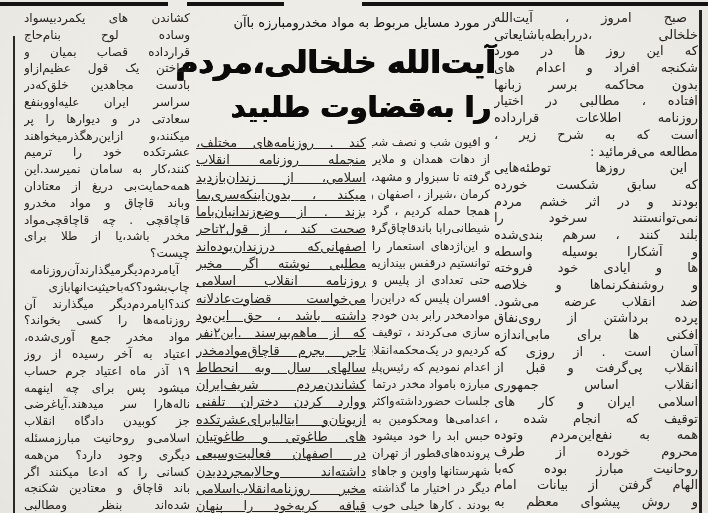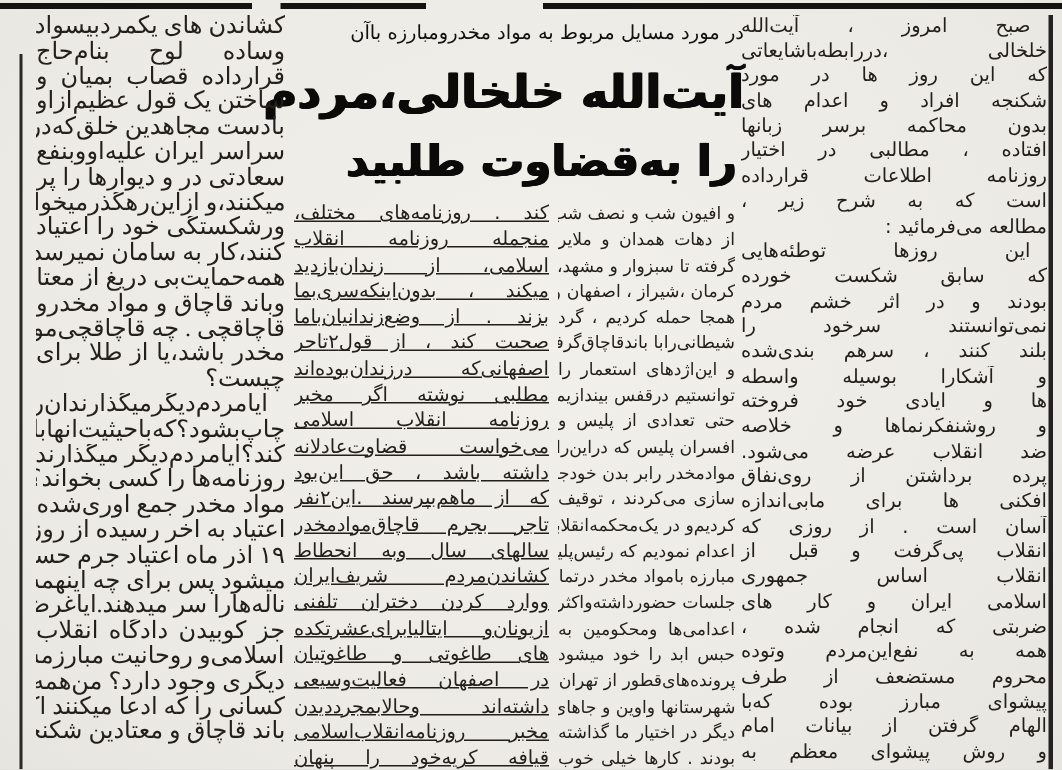--- a/index.html
+++ b/index.html
@@ -42,21 +42,21 @@
   .col .line.end{text-align:center;text-align-last:right;}
   .col .line.ind{padding-right:11px;}
 
   .col-r{top:10px;left:494px;width:204px;}
   .col-r .line{height:16.7px;line-height:16.7px;font-size:13px;}
   .col-2{top:134px;left:372px;width:118px;}
   .col-2 .line{height:17.3px;line-height:17.3px;font-size:11.5px;}
   .col-3{top:134px;left:196px;width:170px;}
   .col-3 .line{height:17.3px;line-height:17.3px;font-size:13px;text-decoration:underline;}
   .col-l{top:10px;left:24px;width:166px;}
-  .col-l .line{height:16.8px;line-height:16.8px;font-size:16px;font-family:Liberation Serif, serif;}
+  .col-l .line{height:16.8px;line-height:16.8px;font-size:12px;}
 </style>
 </head>
 <body>
 
 <div class="page">
 
   <div class="hrule a"></div>
   <div class="hrule b"></div>
   <div class="hrule c"></div>
   <div class="vrule left"></div>
@@ -84,24 +84,24 @@
       <div class="line">و آشکارا بوسیله واسطه</div>
       <div class="line">ها و ایادی خود فروخته</div>
       <div class="line">و روشنفکرنماها و خلاصه</div>
       <div class="line">ضد انقلاب عرضه می‌شود.</div>
       <div class="line">پرده برداشتن از روی‌نفاق</div>
       <div class="line">افکنی ها برای مابی‌اندازه</div>
       <div class="line">آسان است . از روزی که</div>
       <div class="line">انقلاب پی‌گرفت و قبل از</div>
       <div class="line">انقلاب اساس جمهوری</div>
       <div class="line">اسلامی ایران و کار های</div>
-      <div class="line">ضربتی که انجام شده ،</div>
+      <div class="line">توقیف که انجام شده ،</div>
       <div class="line">همه به نفع‌این‌مردم وتوده</div>
-      <div class="line">محروم مستضعف از طرف</div>
-      <div class="line">پیشوای مبارز بوده که‌با</div>
+      <div class="line">محروم خورده از طرف</div>
+      <div class="line">روحانیت مبارز بوده که‌با</div>
       <div class="line">الهام گرفتن از بیانات امام</div>
       <div class="line">و روش پیشوای معظم به</div>
     </div>
   <div class="col col-2">
       <div class="line">و افیون شب و نصف شب</div>
       <div class="line">از دهات همدان و ملایر</div>
       <div class="line">گرفته تا سبزوار و مشهد،</div>
       <div class="line">کرمان ،شیراز ، اصفهان و</div>
       <div class="line">همجا حمله کردیم ، گرد</div>
       <div class="line">شیطانی‌رابا باندقاچاق‌گرفتیم</div>
@@ -148,36 +148,37 @@
     </div>
   <div class="col col-l">
       <div class="line">کشاندن های یکمردبیسواد</div>
       <div class="line">وساده لوح بنام‌حاج</div>
       <div class="line">قرارداده قصاب بمیان و</div>
       <div class="line">ساختن یک قول عظیم‌ازاو</div>
       <div class="line">بادست مجاهدین خلق‌که‌در</div>
       <div class="line">سراسر ایران علیه‌اووبنفع</div>
       <div class="line">سعادتی در و دیوارها را پر</div>
       <div class="line">میکنند،و ازاین‌رهگذرمیخواهند</div>
-      <div class="line">ورشکستگی خود را اعتیاد</div>
+      <div class="line">عشرتکده خود را ترمیم</div>
       <div class="line">کنند،کار به سامان نمیرسد.این</div>
       <div class="line">همه‌حمایت‌بی دریغ از معتادان</div>
       <div class="line">وباند قاچاق و مواد مخدرو</div>
       <div class="line">قاچاقچی . چه قاچاقچی‌مواد</div>
       <div class="line">مخدر باشد،یا از طلا برای</div>
       <div class="line end">چیست؟</div>
       <div class="line ind">آیامردم‌دیگرمیگذارندآن‌روزنامه</div>
       <div class="line">چاپ‌بشود؟که‌باحیثیت‌انهابازی</div>
       <div class="line">کند؟ایامردم‌دیگر میگذارند آن</div>
       <div class="line">روزنامه‌ها را کسی بخواند؟</div>
       <div class="line">مواد مخدر جمع آوری‌شده،</div>
       <div class="line">اعتیاد به آخر رسیده از روز</div>
       <div class="line">۱۹ آذر ماه اعتیاد جرم حساب</div>
       <div class="line">میشود پس برای چه اینهمه</div>
       <div class="line">ناله‌هارا سر میدهند.آیاغرضی</div>
       <div class="line">جز کوبیدن دادگاه انقلاب</div>
       <div class="line">اسلامی‌و روحانیت مبارزمسئله</div>
       <div class="line">دیگری وجود دارد؟ من‌همه</div>
       <div class="line">کسانی را که ادعا میکنند اگر</div>
       <div class="line">باند قاچاق و معتادین شکنجه</div>
+      <div class="line">شده‌اند بنظر ومطالبی</div>
     </div>
 
 </div>
 
 </body></html>

